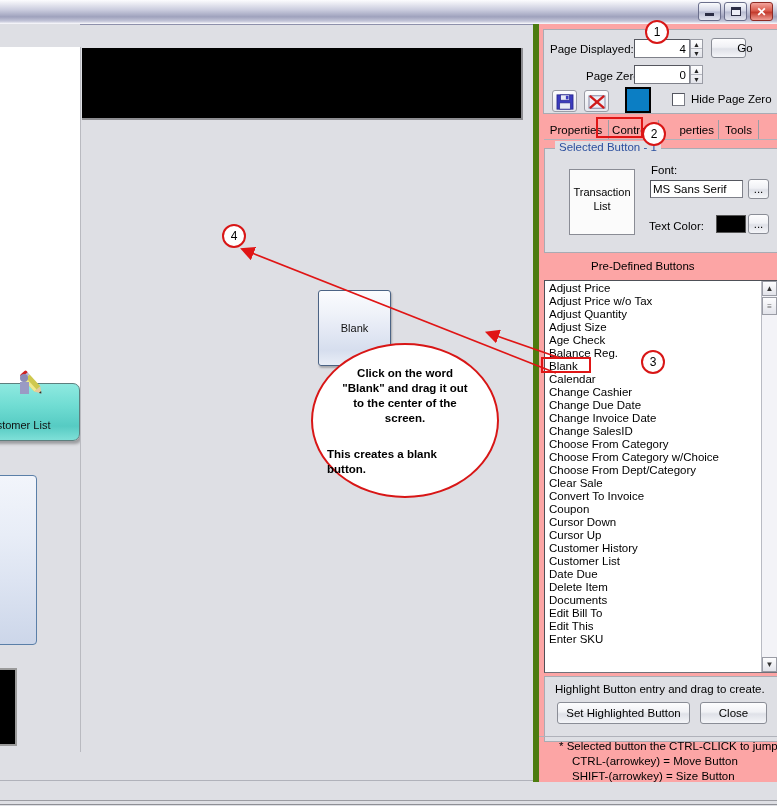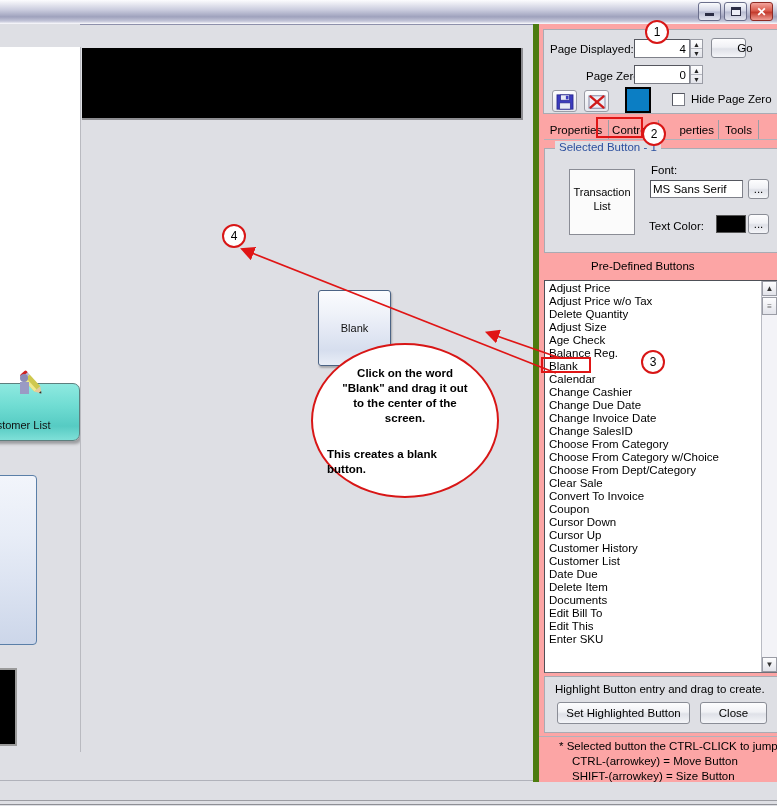--- a/index.html
+++ b/index.html
@@ -316,21 +316,21 @@
       <div style="position:absolute;left:171px;top:66px;width:30px;height:18px;background:#000;border:1px solid #555;box-sizing:border-box;"></div>
       <div class="btn3d" style="position:absolute;left:203px;top:65px;width:21px;height:20px;">...</div>
     </div>
 
     <div class="lbl" style="position:absolute;left:4px;top:236px;margin-left:48px;">Pre-Defined Buttons</div>
 
     <div class="listbox">
       <div class="litems">
           <div class="li">Adjust Price</div>
           <div class="li">Adjust Price w/o Tax</div>
-          <div class="li">Delete Quantity</div>
+          <div class="li">Adjust Quantity</div>
           <div class="li">Adjust Size</div>
           <div class="li">Age Check</div>
           <div class="li">Balance Reg.</div>
           <div class="li">Blank</div>
           <div class="li">Calendar</div>
           <div class="li">Change Cashier</div>
           <div class="li">Change Due Date</div>
           <div class="li">Change Invoice Date</div>
           <div class="li">Change SalesID</div>
           <div class="li">Choose From Category</div>
@@ -350,21 +350,21 @@
           <div class="li">Edit This</div>
           <div class="li">Enter SKU</div>
         </div>
       <div class="sbar">
         <div class="sbtn" style="top:0;">▲</div>
         <div class="sthumb">≡</div>
         <div class="sbtn" style="bottom:0;">▼</div>
       </div>
     </div>
 
-    <div class="grp" style="left:5px;top:652px;width:234px;height:57px;">
+    <div class="grp" style="left:5px;top:652px;width:234px;height:66px;">
       <div class="lbl" style="position:absolute;left:10px;top:6px;">Highlight Button entry and drag to create.</div>
       <div class="btn3d" style="position:absolute;left:12px;top:25px;width:133px;height:22px;">Set Highlighted Button</div>
       <div class="btn3d" style="position:absolute;left:155px;top:25px;width:67px;height:22px;">Close</div>
     </div>
 
     <div class="sep" style="left:0;top:712px;width:244px;"></div>
 
     <div class="lbl" style="position:absolute;left:20px;top:716px;">* Selected button the CTRL-CLICK to jump</div>
     <div class="lbl" style="position:absolute;left:33px;top:731px;">CTRL-(arrowkey) = Move Button</div>
     <div class="lbl" style="position:absolute;left:33px;top:746px;">SHIFT-(arrowkey) = Size Button</div>

